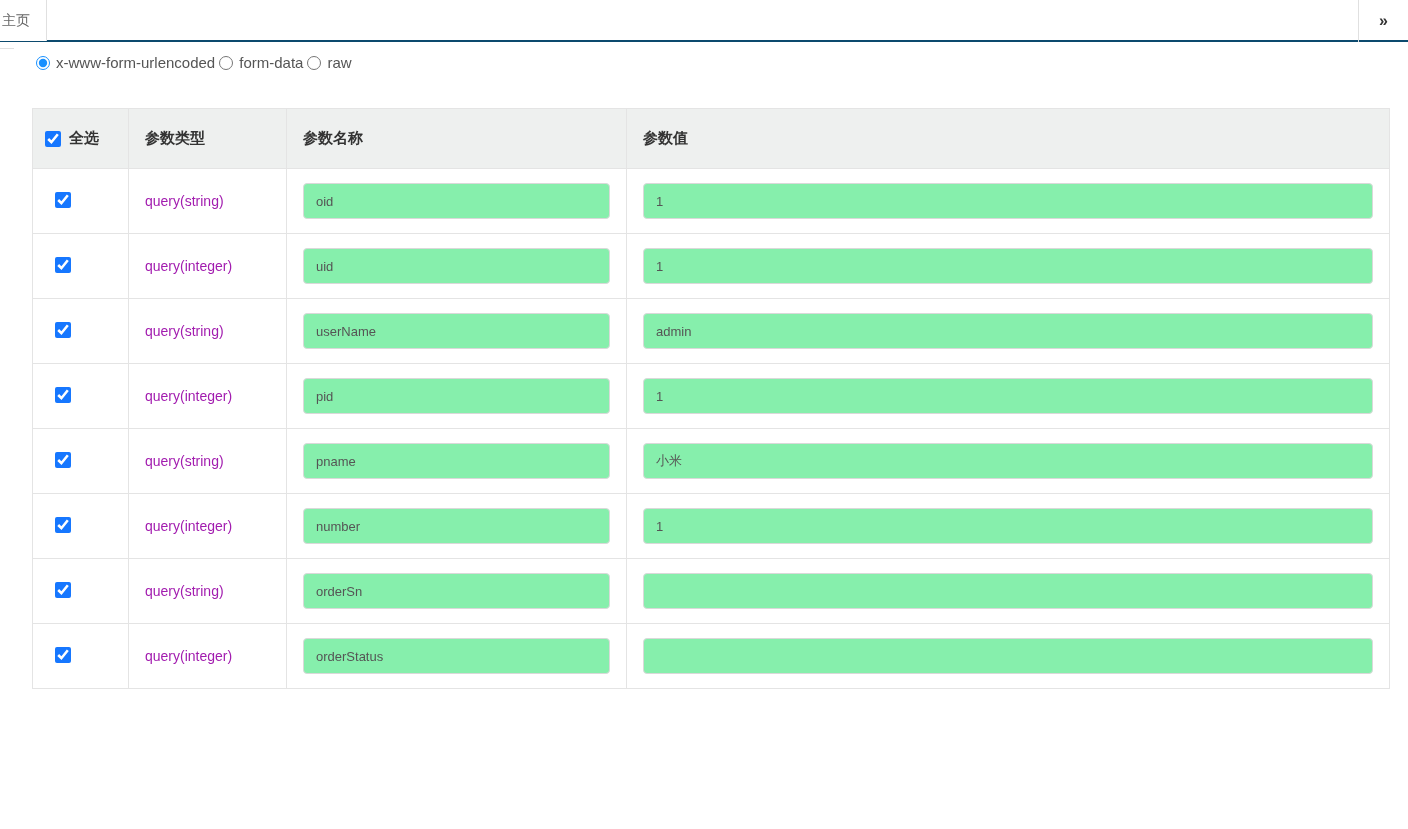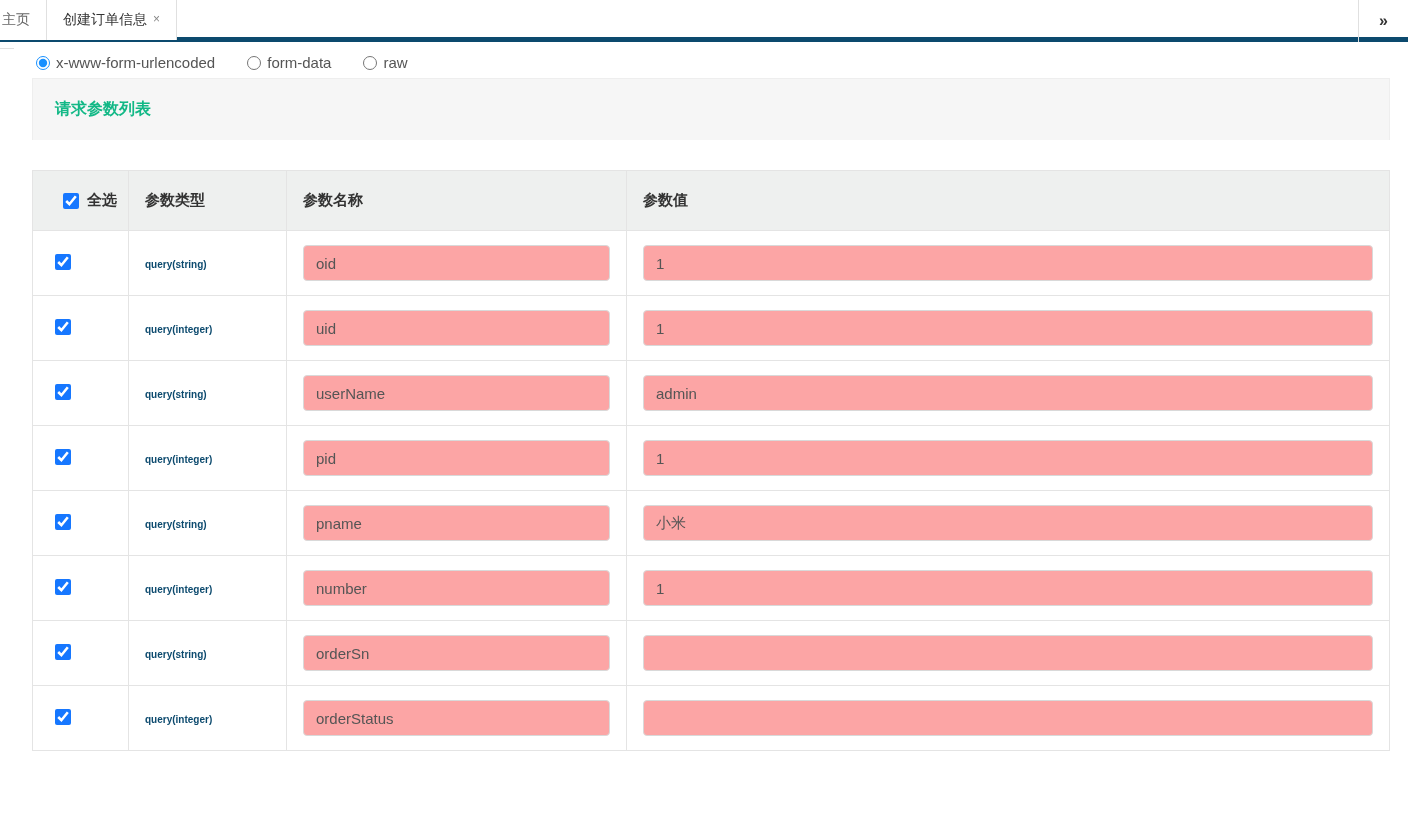--- a/index.html
+++ b/index.html
@@ -10,21 +10,21 @@
     body {
       font-family: "Microsoft YaHei", "PingFang SC", Arial, sans-serif;
       font-size: 14px;
       color: #333;
       background: #fff;
     }
     .tab-bar {
       display: flex;
       align-items: center;
       height: 42px;
-      border-bottom: 5px solid #0c4a6e;
+      border-bottom: 2px solid #0c4a6e;
       position: relative;
     }
     .tab {
       padding: 0 16px;
       height: 42px;
       line-height: 42px;
       border-right: 1px solid #e0e0e0;
       background: #fff;
       cursor: pointer;
       display: flex;
@@ -54,21 +54,21 @@
       cursor: pointer;
       font-size: 16px;
       font-weight: bold;
     }
     .content-wrap {
       margin-left: 14px;
     }
     .body-type-row {
       display: flex;
       align-items: flex-end;
-      gap: 32px;
+      gap: 4px;
       padding: 12px 22px 7px 22px;
       font-size: 15px;
       color: #555;
     }
     .radio-item {
       display: flex;
       align-items: center;
       gap: 6px;
       cursor: pointer;
     }
@@ -103,21 +103,21 @@
     col.col-name  { width: 340px; }
     th {
       background: #eef0ef;
       text-align: left;
       padding: 8px 16px;
       font-weight: bold;
       border: 1px solid #e4e4e4;
       font-size: 15px;
     }
     th.th-check {
-      padding: 20px 8px 20px 30px;
+      padding: 20px 8px 20px 12px;
     }
     td {
       padding: 14px 16px;
       border: 1px solid #e4e4e4;
       vertical-align: middle;
     }
     td.td-check {
       text-align: left;
       padding-left: 22px;
     }
@@ -131,48 +131,43 @@
       display: flex;
       align-items: center;
       gap: 8px;
     }
     .text-input {
       width: 100%;
       height: 36px;
       padding: 6px 12px;
       border: 1px solid #d9d9d9;
       border-radius: 4px;
-      font-size: 15px;
+      font-size: 13px;
       color: #555;
       outline: none;
-      background: #fca5a5;
+      background: #86efac;
     }
     .param-type {
-      color: #0c4a6e;
-      font-size: 10px;
-      font-weight: bold;
+      color: #a21caf;
+      font-size: 14px;
     }
     .cut-line {
       position: absolute;
       top: 48px;
       left: 0;
       width: 14px;
       border-top: 1px solid #e0e0e0;
     }
   </style>
 </head>
 <body>
 
 <div class="tab-bar">
   <div class="tab home">
     <span>主页</span>
-  </div>
-  <div class="tab">
-    <span>创建订单信息</span>
-    <span class="tab-close">×</span>
   </div>
   <div class="tab-expand">
     <span>»</span>
   </div>
 </div>
 
 <div class="cut-line"></div>
 
 <div class="content-wrap">
 
@@ -184,23 +179,20 @@
     <label class="radio-item">
       <input type="radio" name="bodytype" style="">
       <span>form-data</span>
     </label>
     <label class="radio-item">
       <input type="radio" name="bodytype" style="">
       <span>raw</span>
     </label>
   </div>
 
-  <div class="section-header">
-    <span class="section-title">请求参数列表</span>
-  </div>
 
   <div class="table-container">
     <table>
       <colgroup>
         <col class="col-check">
         <col class="col-type">
         <col class="col-name">
         <col>
       </colgroup>
       <thead>

